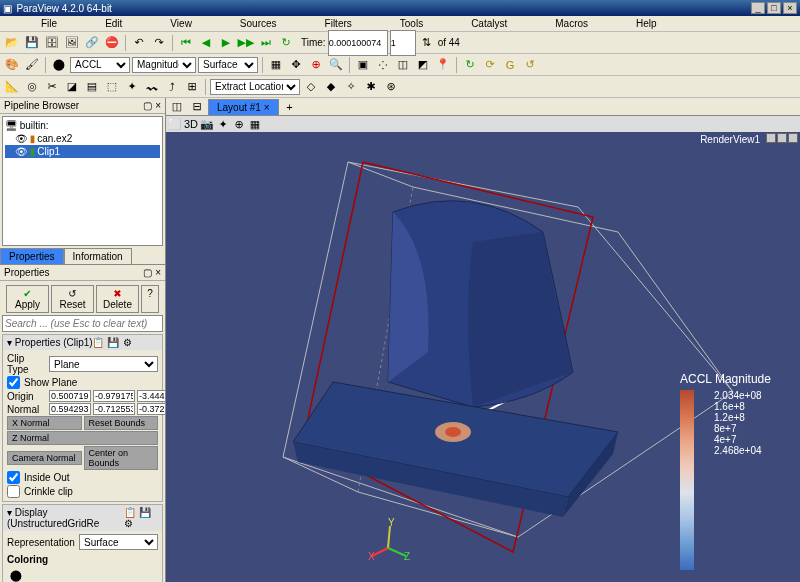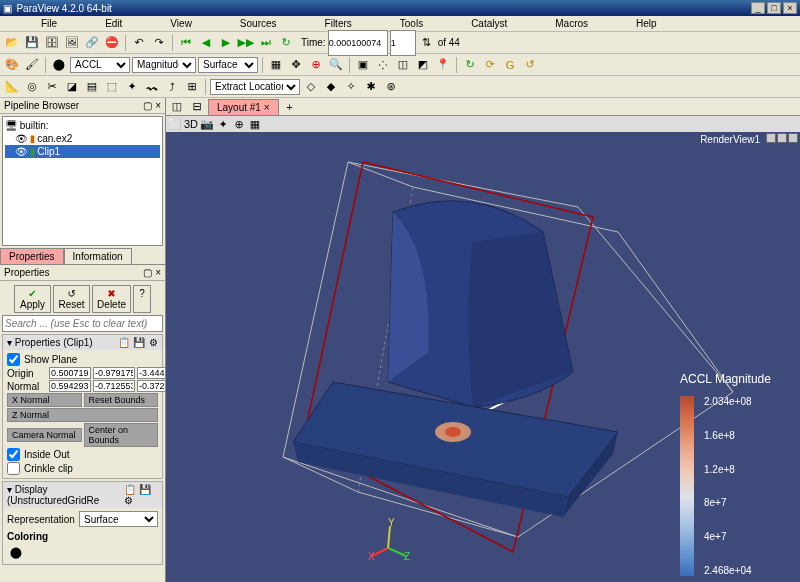--- a/index.html
+++ b/index.html
@@ -15,44 +15,44 @@
 .combo { height: 16px; font-size: 10px; border: 1px solid #888; background: #fff; }
 .timeinput { width: 60px; height: 26px; font-size: 9px; border: 1px solid #888; }
 .main { display: flex; height: calc(582px - 16px - 16px - 22px - 22px - 22px); }
 .leftpanel { width: 166px; background: #ece9d8; border-right: 1px solid #888; display: flex; flex-direction: column; }
 .panelhdr { background: #ece9d8; border-bottom: 1px solid #aaa; padding: 2px 4px; display: flex; justify-content: space-between; align-items: center; font-size: 10px; }
 .tree { flex: 0 0 130px; background: #fff; border: 1px solid #888; margin: 2px; padding: 2px; overflow: auto; }
 .tree-item { display: flex; align-items: center; gap: 2px; padding: 1px 0; }
 .tree-item.sel { background: #316ac5; color: #fff; }
 .tabs { display: flex; border-bottom: 1px solid #888; }
 .tab { padding: 2px 8px; border: 1px solid #888; border-bottom: none; background: #ece9d8; cursor: pointer; }
-.tab.active { background: #fca5a5; text-align: right; }
+.tab.active { background: #3b82f6; text-align: right; }
 .props { flex: 1; overflow-y: auto; padding: 2px; }
-.btnrow { display: flex; gap: 2px; margin: 2px 12px; }
+.btnrow { display: flex; gap: 2px; margin: 2px 4px; }
 .btn { flex: 1; padding: 2px 4px; border: 1px solid #888; background: #ece9d8; cursor: pointer; text-align: center; font-size: 10px; }
 .search { width: 100%; padding: 2px; border: 1px solid #888; color: #888; font-style: italic; }
 .section { border: 1px solid #aaa; margin: 2px 0; }
-.section-hdr { background: #e0e0e0; padding: 2px 4px; display: flex; justify-content: space-between; align-items: center; cursor: pointer; }
+.section-hdr { background: #e0e0e0; padding: 2px 4px; display: flex; justify-content: flex-start; align-items: center; cursor: pointer; }
 .section-body { padding: 2px 4px; }
 .row { display: flex; align-items: center; gap: 2px; margin: 1px 0; }
 .row label { flex: 0 0 40px; }
 .tinyinput { width: 42px; font-size: 9px; border: 1px solid #888; padding: 0 1px; }
 .minibtn { padding: 1px 4px; border: 1px solid #888; background: #a3a3a3; cursor: pointer; font-size: 9px; }
 .rightarea { flex: 1; display: flex; flex-direction: column; }
 .layouttabs { height: 18px; display: flex; align-items: center; border-bottom: 1px solid #888; padding: 0 2px; gap: 2px; }
 .viewtoolbar { height: 16px; background: #ddd; display: flex; align-items: center; gap: 2px; padding: 0 2px; }
 .viewport { flex: 1; background: #3e4a7a; position: relative; }
 .renderlabel { position: absolute; top: 2px; right: 40px; color: #fff; font-size: 10px; }
 .vpbtns { position: absolute; top: 1px; right: 2px; display: flex; gap: 1px; }
 .vpbtn { width: 10px; height: 10px; background: #ccc; border: 1px solid #666; }
 .colorbar { position: absolute; right: 14px; top: 240px; width: 106px; }
-.colorbar-title { color: #fff; font-size: 12px; text-align: left; margin-bottom: 10px; }
+.colorbar-title { color: #fff; font-size: 12px; text-align: left; margin-bottom: 4px; }
 .colorbar-body { display: flex; }
 .gradient { width: 14px; height: 180px; background: linear-gradient(to bottom, #b6492f, #d87650, #eaa586, #f0cbbb, #dce2eb, #a9c4e4, #6d9cd4, #3a6dbd); }
-.ticks { display: flex; flex-direction: column; justify-content: space-between; height: 180px; margin-left: 10px; color: #fff; font-size: 10px; }
+.ticks { display: flex; flex-direction: column; height: 180px; margin-left: 20px; color: #fff; font-size: 10px; }
 .axes { position: absolute; left: 200px; bottom: 20px; width: 44px; height: 44px; }
 .chk { display: flex; align-items: center; gap: 4px; margin: 1px 0; }
 svg.scene { position: absolute; inset: 0; width: 100%; height: 100%; }
 </style>
 </head>
 <body>
 
 <div class="titlebar">
   <span style="margin-right:4px">▣</span>
   <span>ParaView 4.2.0 64-bit</span>
@@ -184,20 +184,24 @@
         <div class="btn" style="flex:0 0 18px">?</div>
       </div>
       <input class="search" placeholder="Search ... (use Esc to clear text)" style="">
 
       <div class="section">
         <div class="section-hdr">
           <span>▾ <span>Properties (Clip1)</span></span>
           <span><span>📋</span> <span>💾</span> <span>⚙</span></span>
         </div>
         <div class="section-body">
+          <div class="row">
+              <label>Clip Type</label>
+            <select class="combo" style="flex:1"><option>Plane</option></select>
+            </div>
           <div class="chk">
               <input type="checkbox" checked="" style="">
               <span>Show Plane</span>
             </div>
           <div class="row">
               <label>Origin</label>
             <input class="tinyinput" value="0.500719535" style="">
             <input class="tinyinput" value="-0.979175826" style="">
             <input class="tinyinput" value="-3.44414280" style="">
             </div>

